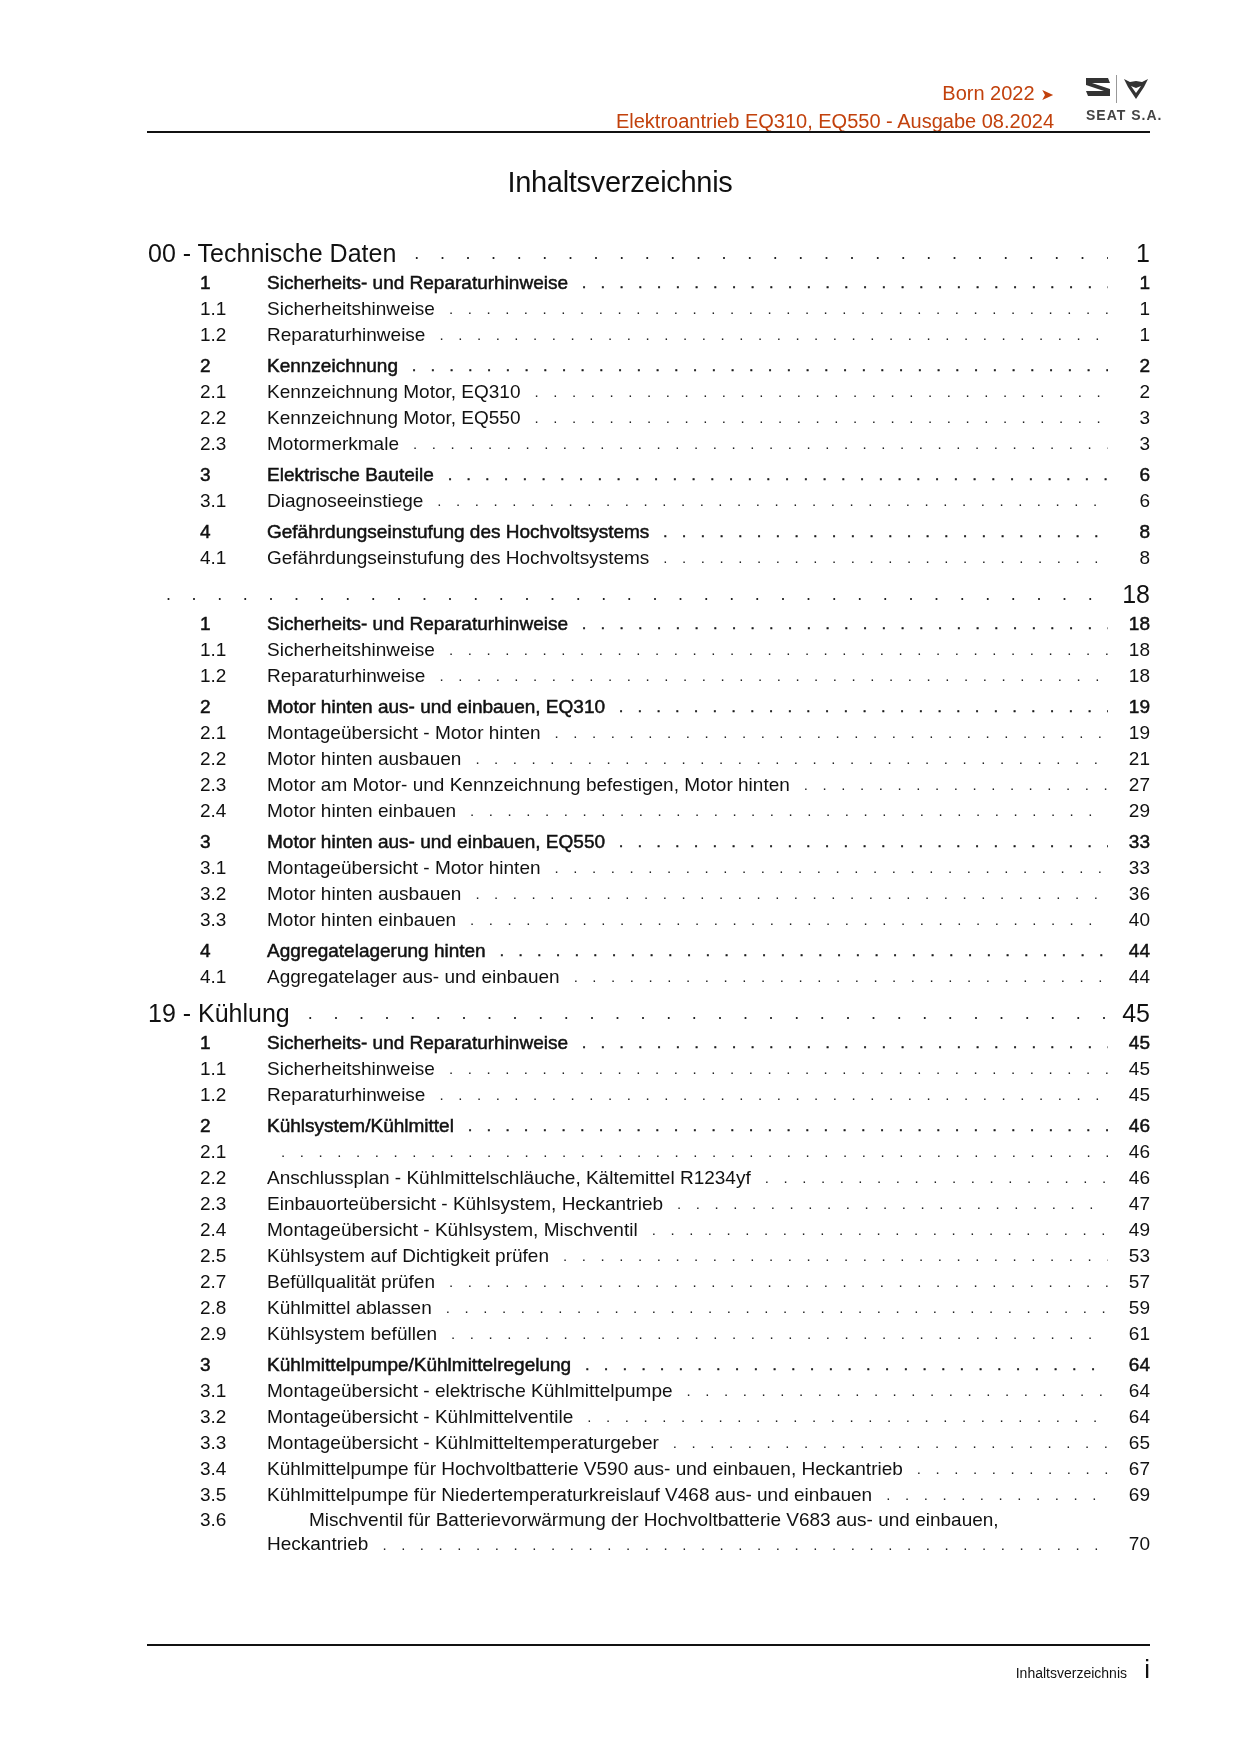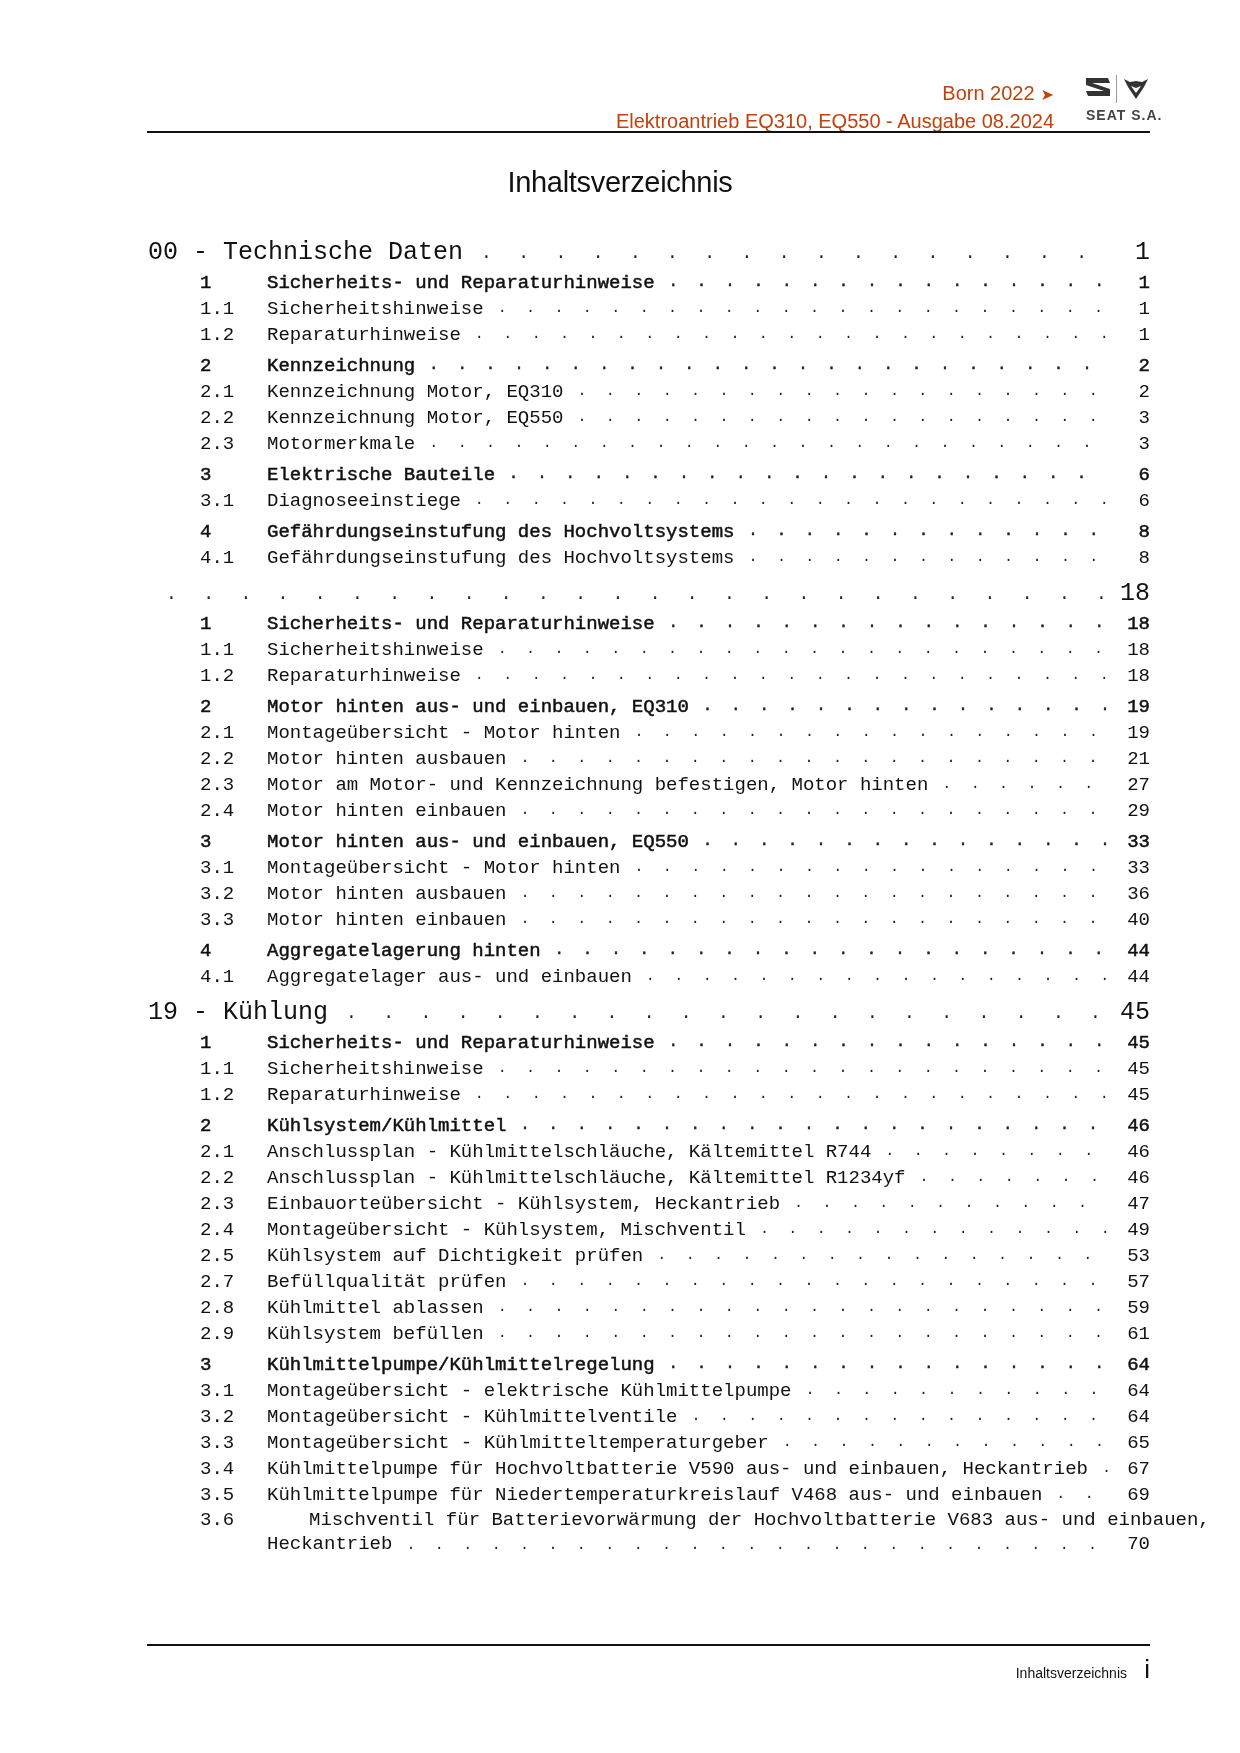--- a/index.html
+++ b/index.html
@@ -14,21 +14,21 @@
   .logo .seat { position: absolute; left: 4px; top: 4px; }
   .logo .div { position: absolute; left: 34px; top: 1px; width: 1px; height: 28px; background: #999; }
   .logo .cupra { position: absolute; left: 42px; top: 5px; }
   .logo .brand { position: absolute; left: 4px; top: 33px; font-size: 14px; font-weight: bold;
                  letter-spacing: 1px; color: #444; white-space: nowrap; }
 
   .title { position: absolute; left: 0; width: 1240px; top: 166px; text-align: center;
            font-size: 29px; color: #111; letter-spacing: -0.3px; }
 
   .toc { position: absolute; left: 148px; top: 236px; width: 1002px; }
-  .row { position: relative; display: flex; align-items: flex-end; white-space: nowrap; font-family: Liberation Mono, monospace; }
+  .row { position: relative; display: flex; align-items: flex-end; white-space: nowrap; }
   .row.ch { font-size: 25px; height: 34px; line-height: 34px; }
   .row.sec { font-size: 19px; height: 26px; line-height: 26px; }
   .row.sec.bold { font-weight: normal; -webkit-text-stroke: 0.5px #111; }
   .row.sec.gap { margin-top: 5px; }
   .chapter-block { margin-bottom: 6px; }
   .num { display: inline-block; width: 67px; margin-left: 52px; flex: none; }
   .ttl { flex: none; }
   .dots { flex: 1 1 auto; overflow: hidden; margin: 0 10px 0 14px; color: #222;
           letter-spacing: 5.2px; font-size: 15px; }
   .row.ch .dots { font-size: 18px; letter-spacing: 7.8px; margin-left: 18px; }
@@ -254,21 +254,20 @@
         <span class="pg">45</span>
       </div>
       <div class="row sec bold gap">
         <span class="num">2</span>
         <span class="ttl">Kühlsystem/Kühlmittel</span>
         <span class="dots"></span>
         <span class="pg">46</span>
       </div>
       <div class="row sec">
         <span class="num">2.1</span>
-        <span class="ttl">Anschlussplan - Kühlmittelschläuche, Kältemittel R744</span>
         <span class="dots"></span>
         <span class="pg">46</span>
       </div>
       <div class="row sec">
         <span class="num">2.2</span>
         <span class="ttl">Anschlussplan - Kühlmittelschläuche, Kältemittel R1234yf</span>
         <span class="dots"></span>
         <span class="pg">46</span>
       </div>
       <div class="row sec">

